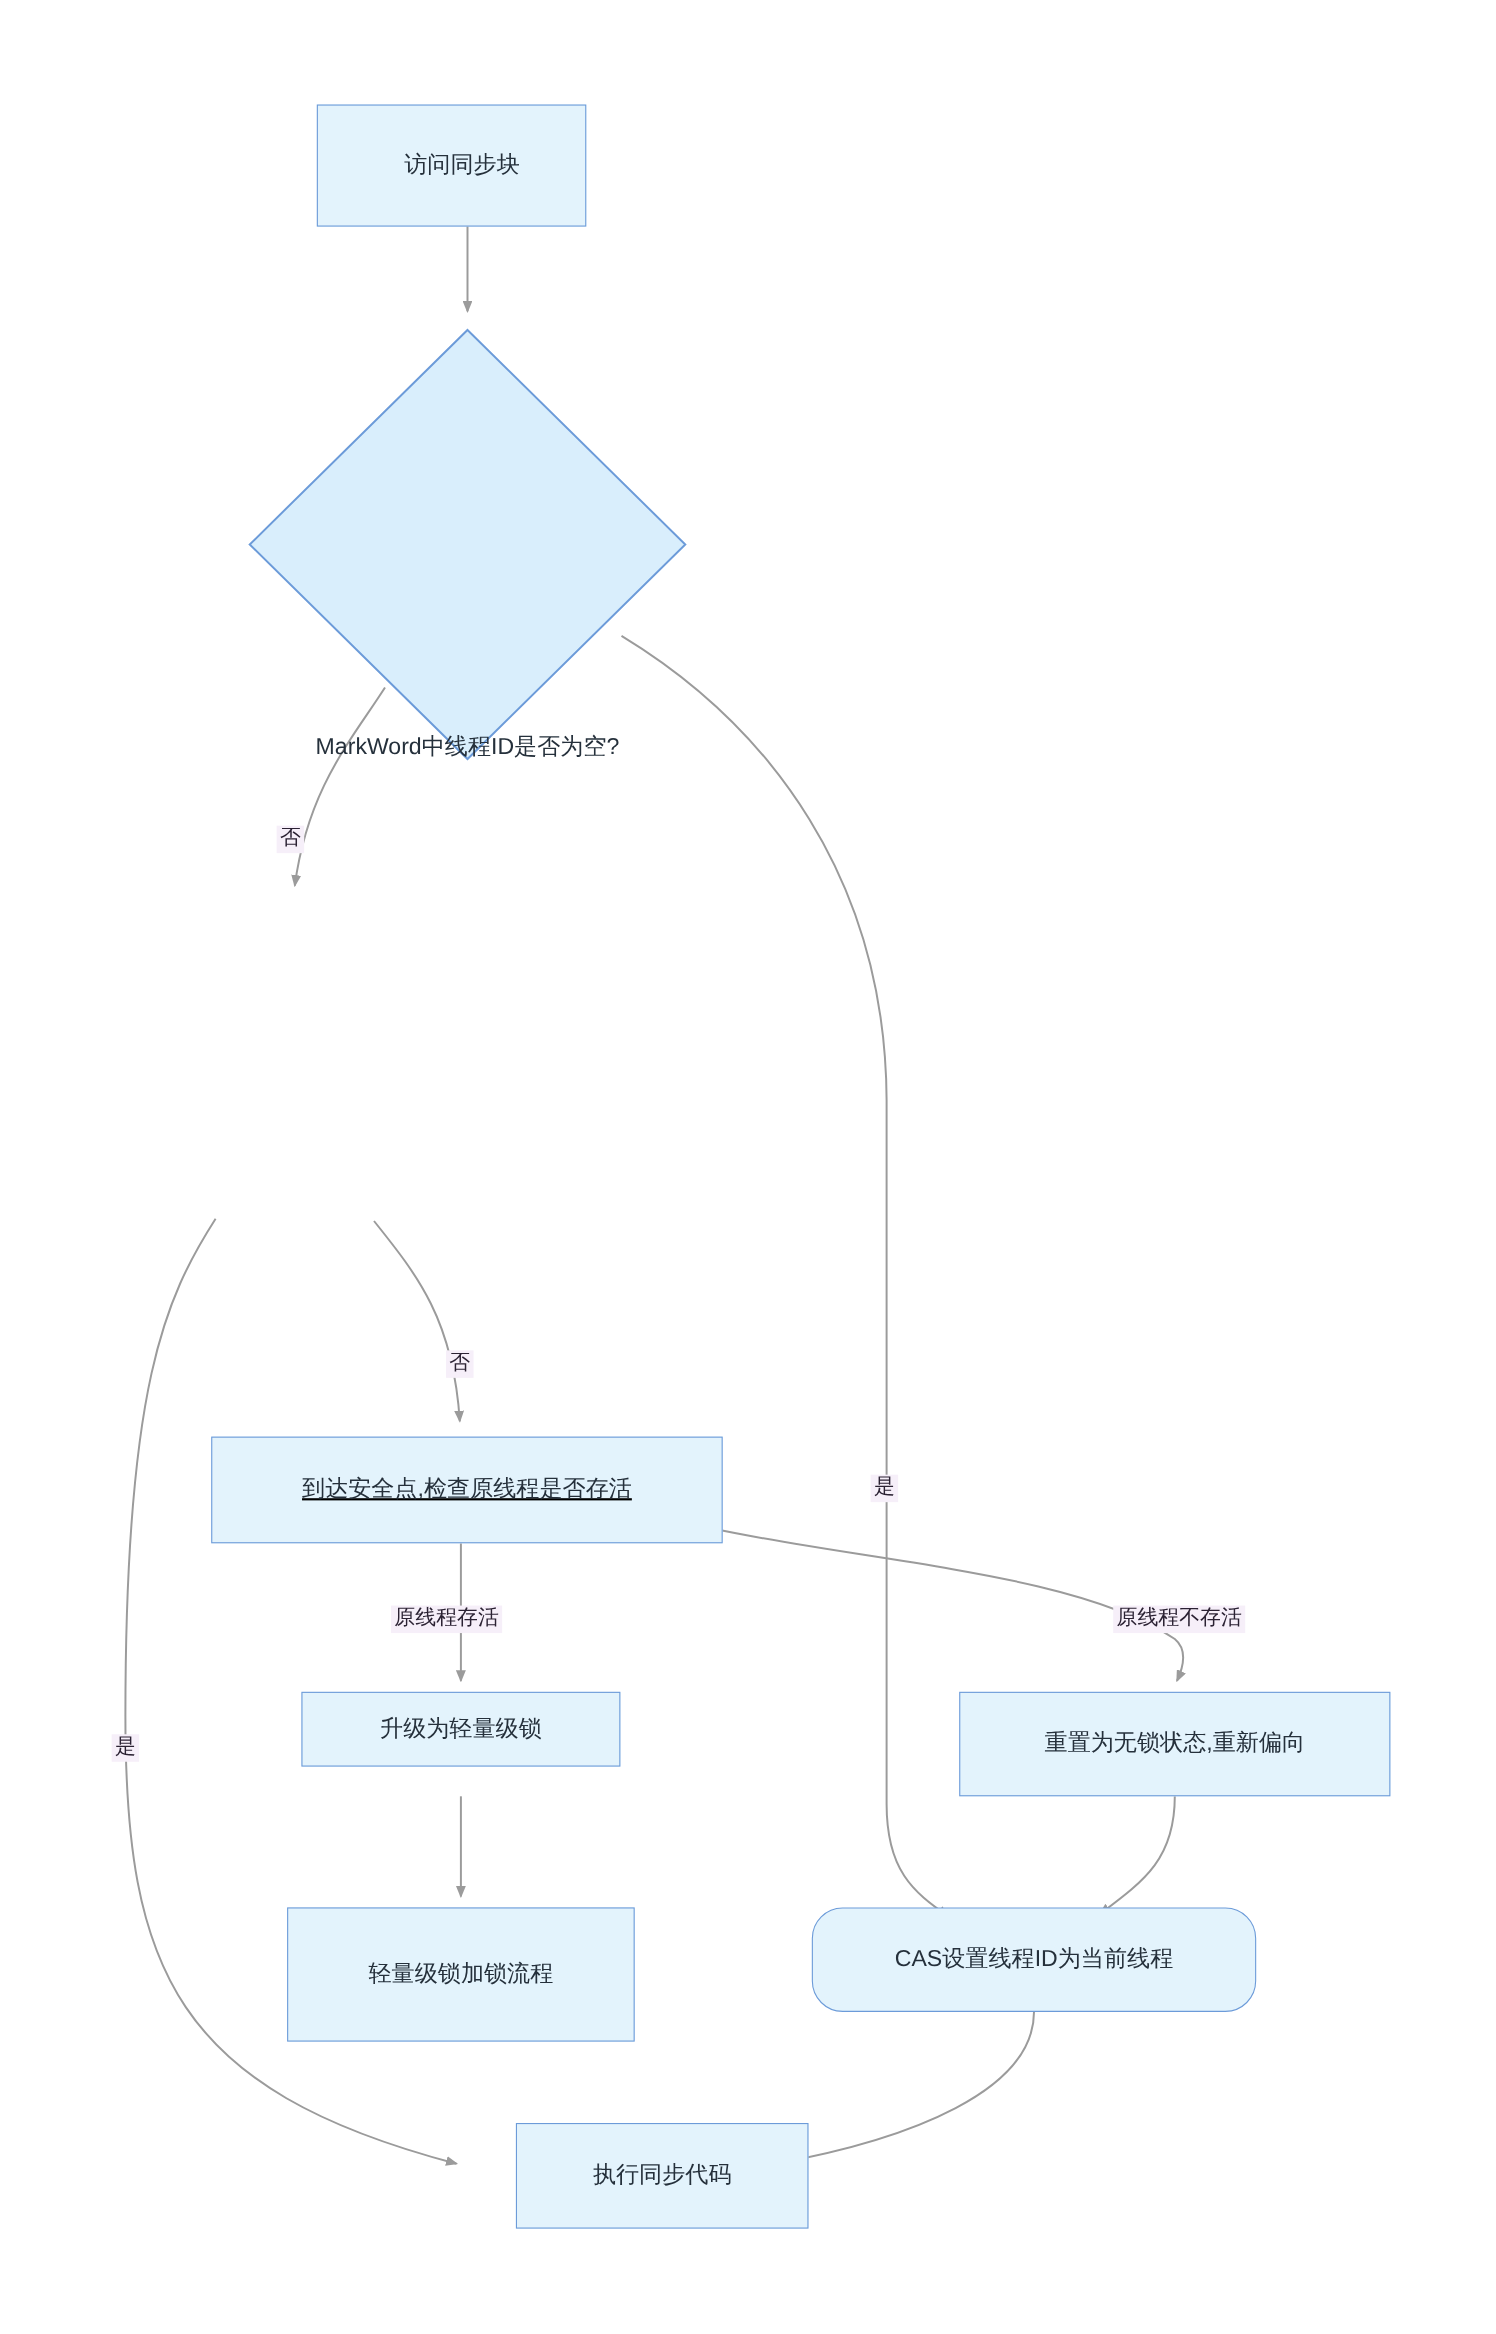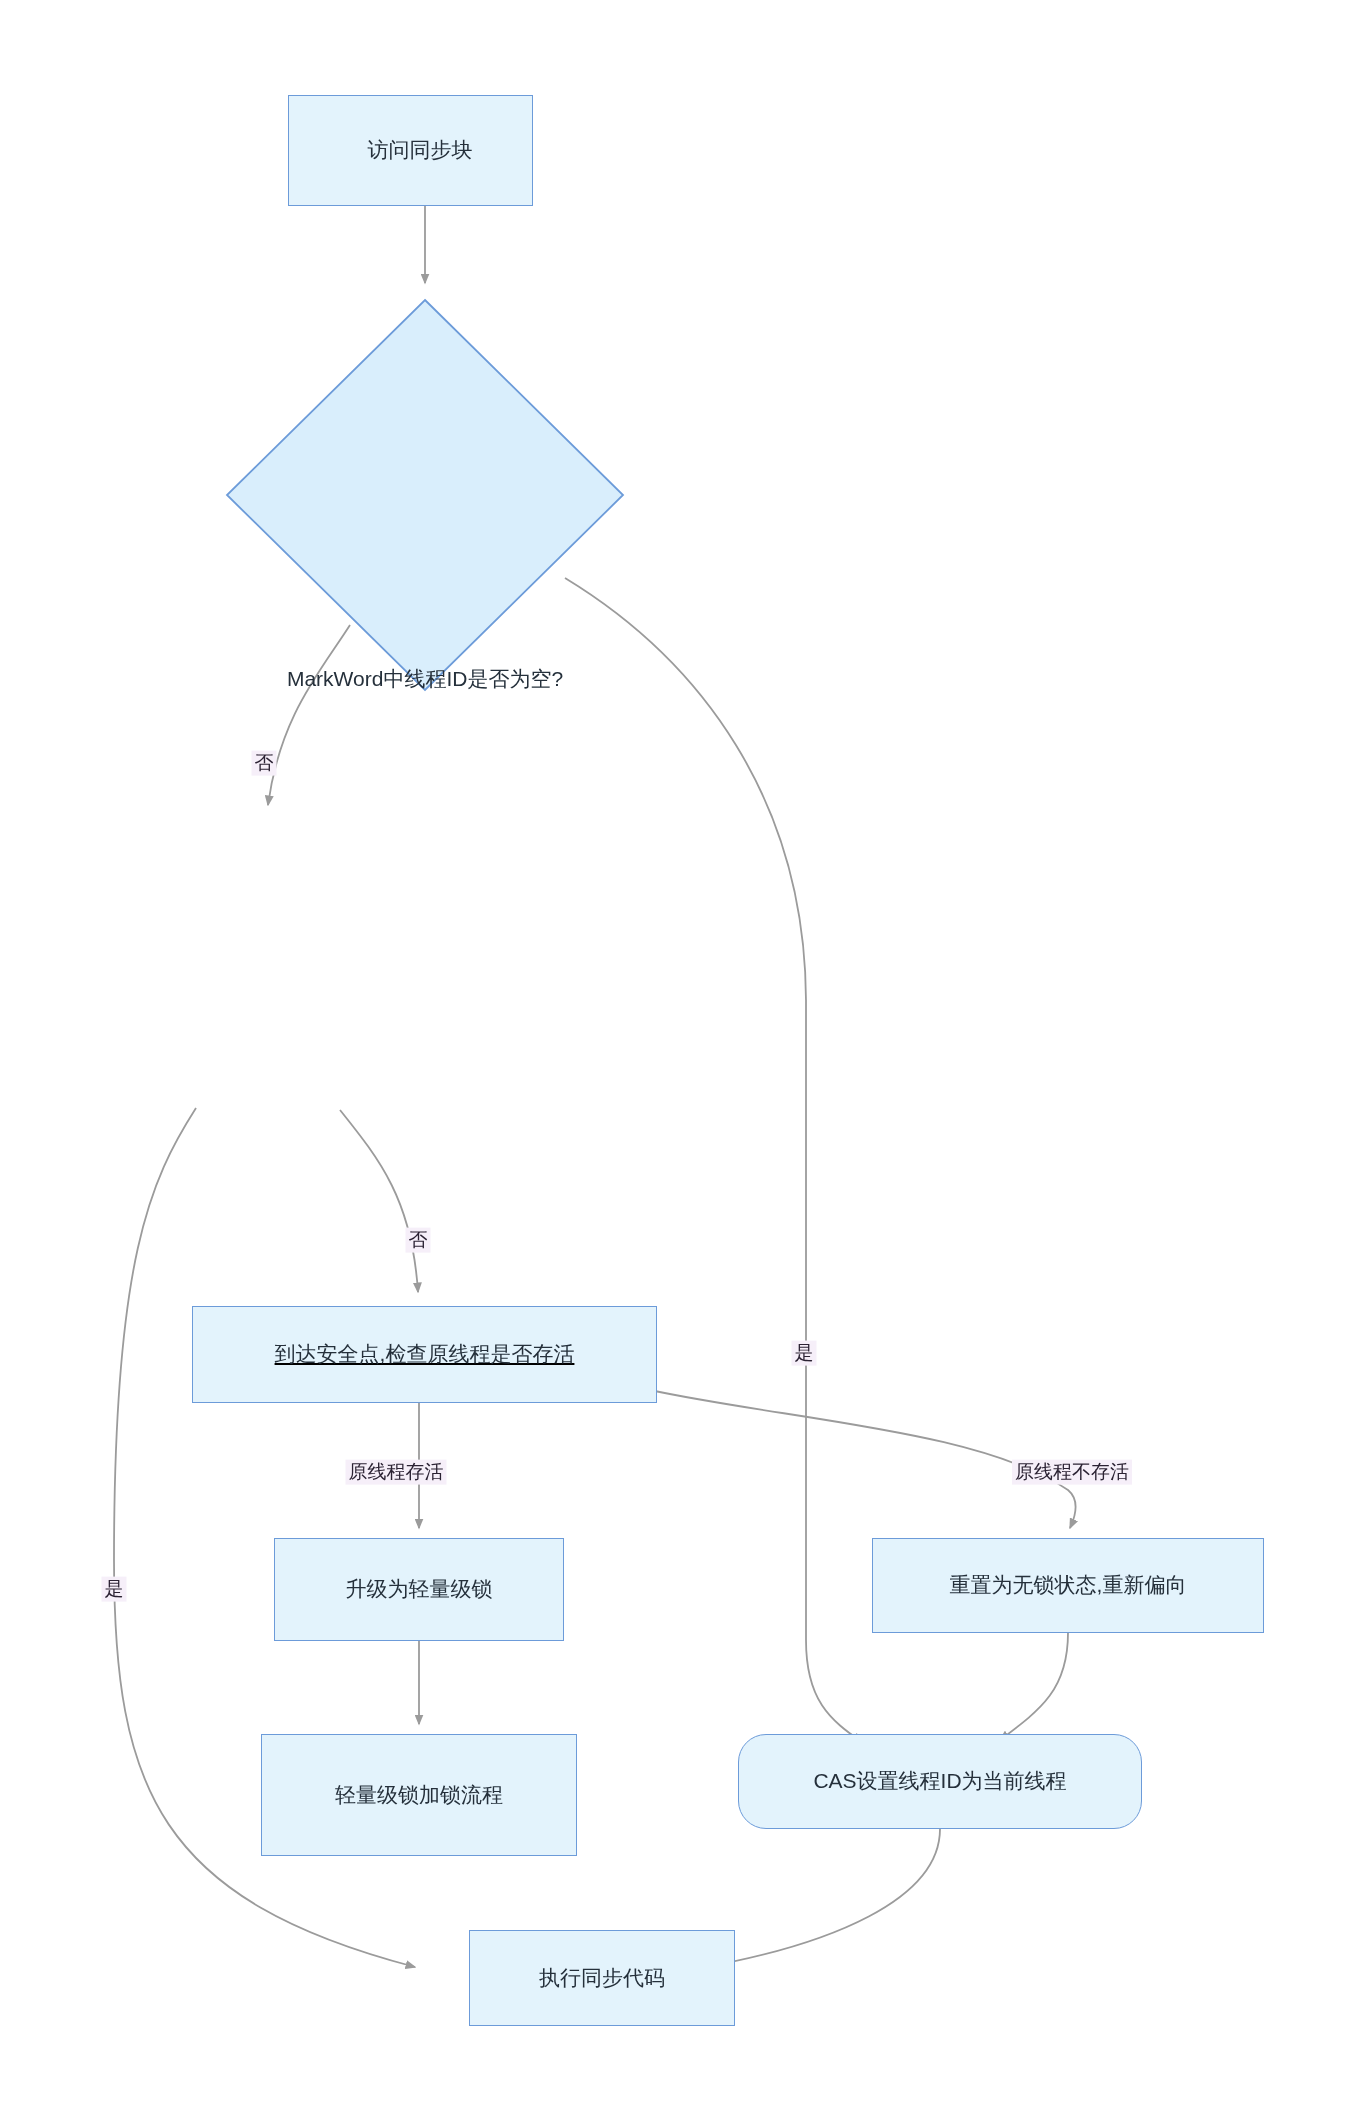--- a/index.html
+++ b/index.html
@@ -111,21 +111,21 @@
       <polygon points="200,2 398,197 200,392 2,197" fill="#d9eefc" stroke="#6c9bd9" stroke-width="1.8"></polygon>
     </svg>
     <span class="node-label">MarkWord中线程ID是否为空?</span>
   </div>
 
 
   <div class="node-box" style="left:192px; top:1306px; width:465px; height:97px;text-decoration:underline;">
     <span class="node-label">到达安全点,检查原线程是否存活</span>
   </div>
 
-  <div class="node-box" style="left:274px; top:1538px; width:290px; height:103px;">
+  <div class="node-box" style="left:274px; top:1538px; width:290px; height:68px;">
     <span class="node-label">升级为轻量级锁</span>
   </div>
 
   <div class="node-box" style="left:872px; top:1538px; width:392px; height:95px;">
     <span class="node-label">重置为无锁状态,重新偏向</span>
   </div>
 
   <div class="node-box" style="left:261px; top:1734px; width:316px; height:122px;">
     <span class="node-label">轻量级锁加锁流程</span>
   </div>
@@ -139,17 +139,17 @@
   </div>
 
   <span class="edge-label" style="left:264px; top:763px;">否</span>
 
   <span class="edge-label" style="left:804px; top:1353px;">是</span>
 
   <span class="edge-label" style="left:114px; top:1589px;">是</span>
 
   <span class="edge-label" style="left:418px; top:1240px;">否</span>
 
-  <span class="edge-label" style="left:396px; top:1472px;">原线程存活</span>
+  <span class="edge-label" style="left:406px; top:1472px;">原线程存活</span>
 
   <span class="edge-label" style="left:1072px; top:1472px;">原线程不存活</span>
 
 </div>
 
 </body></html>

